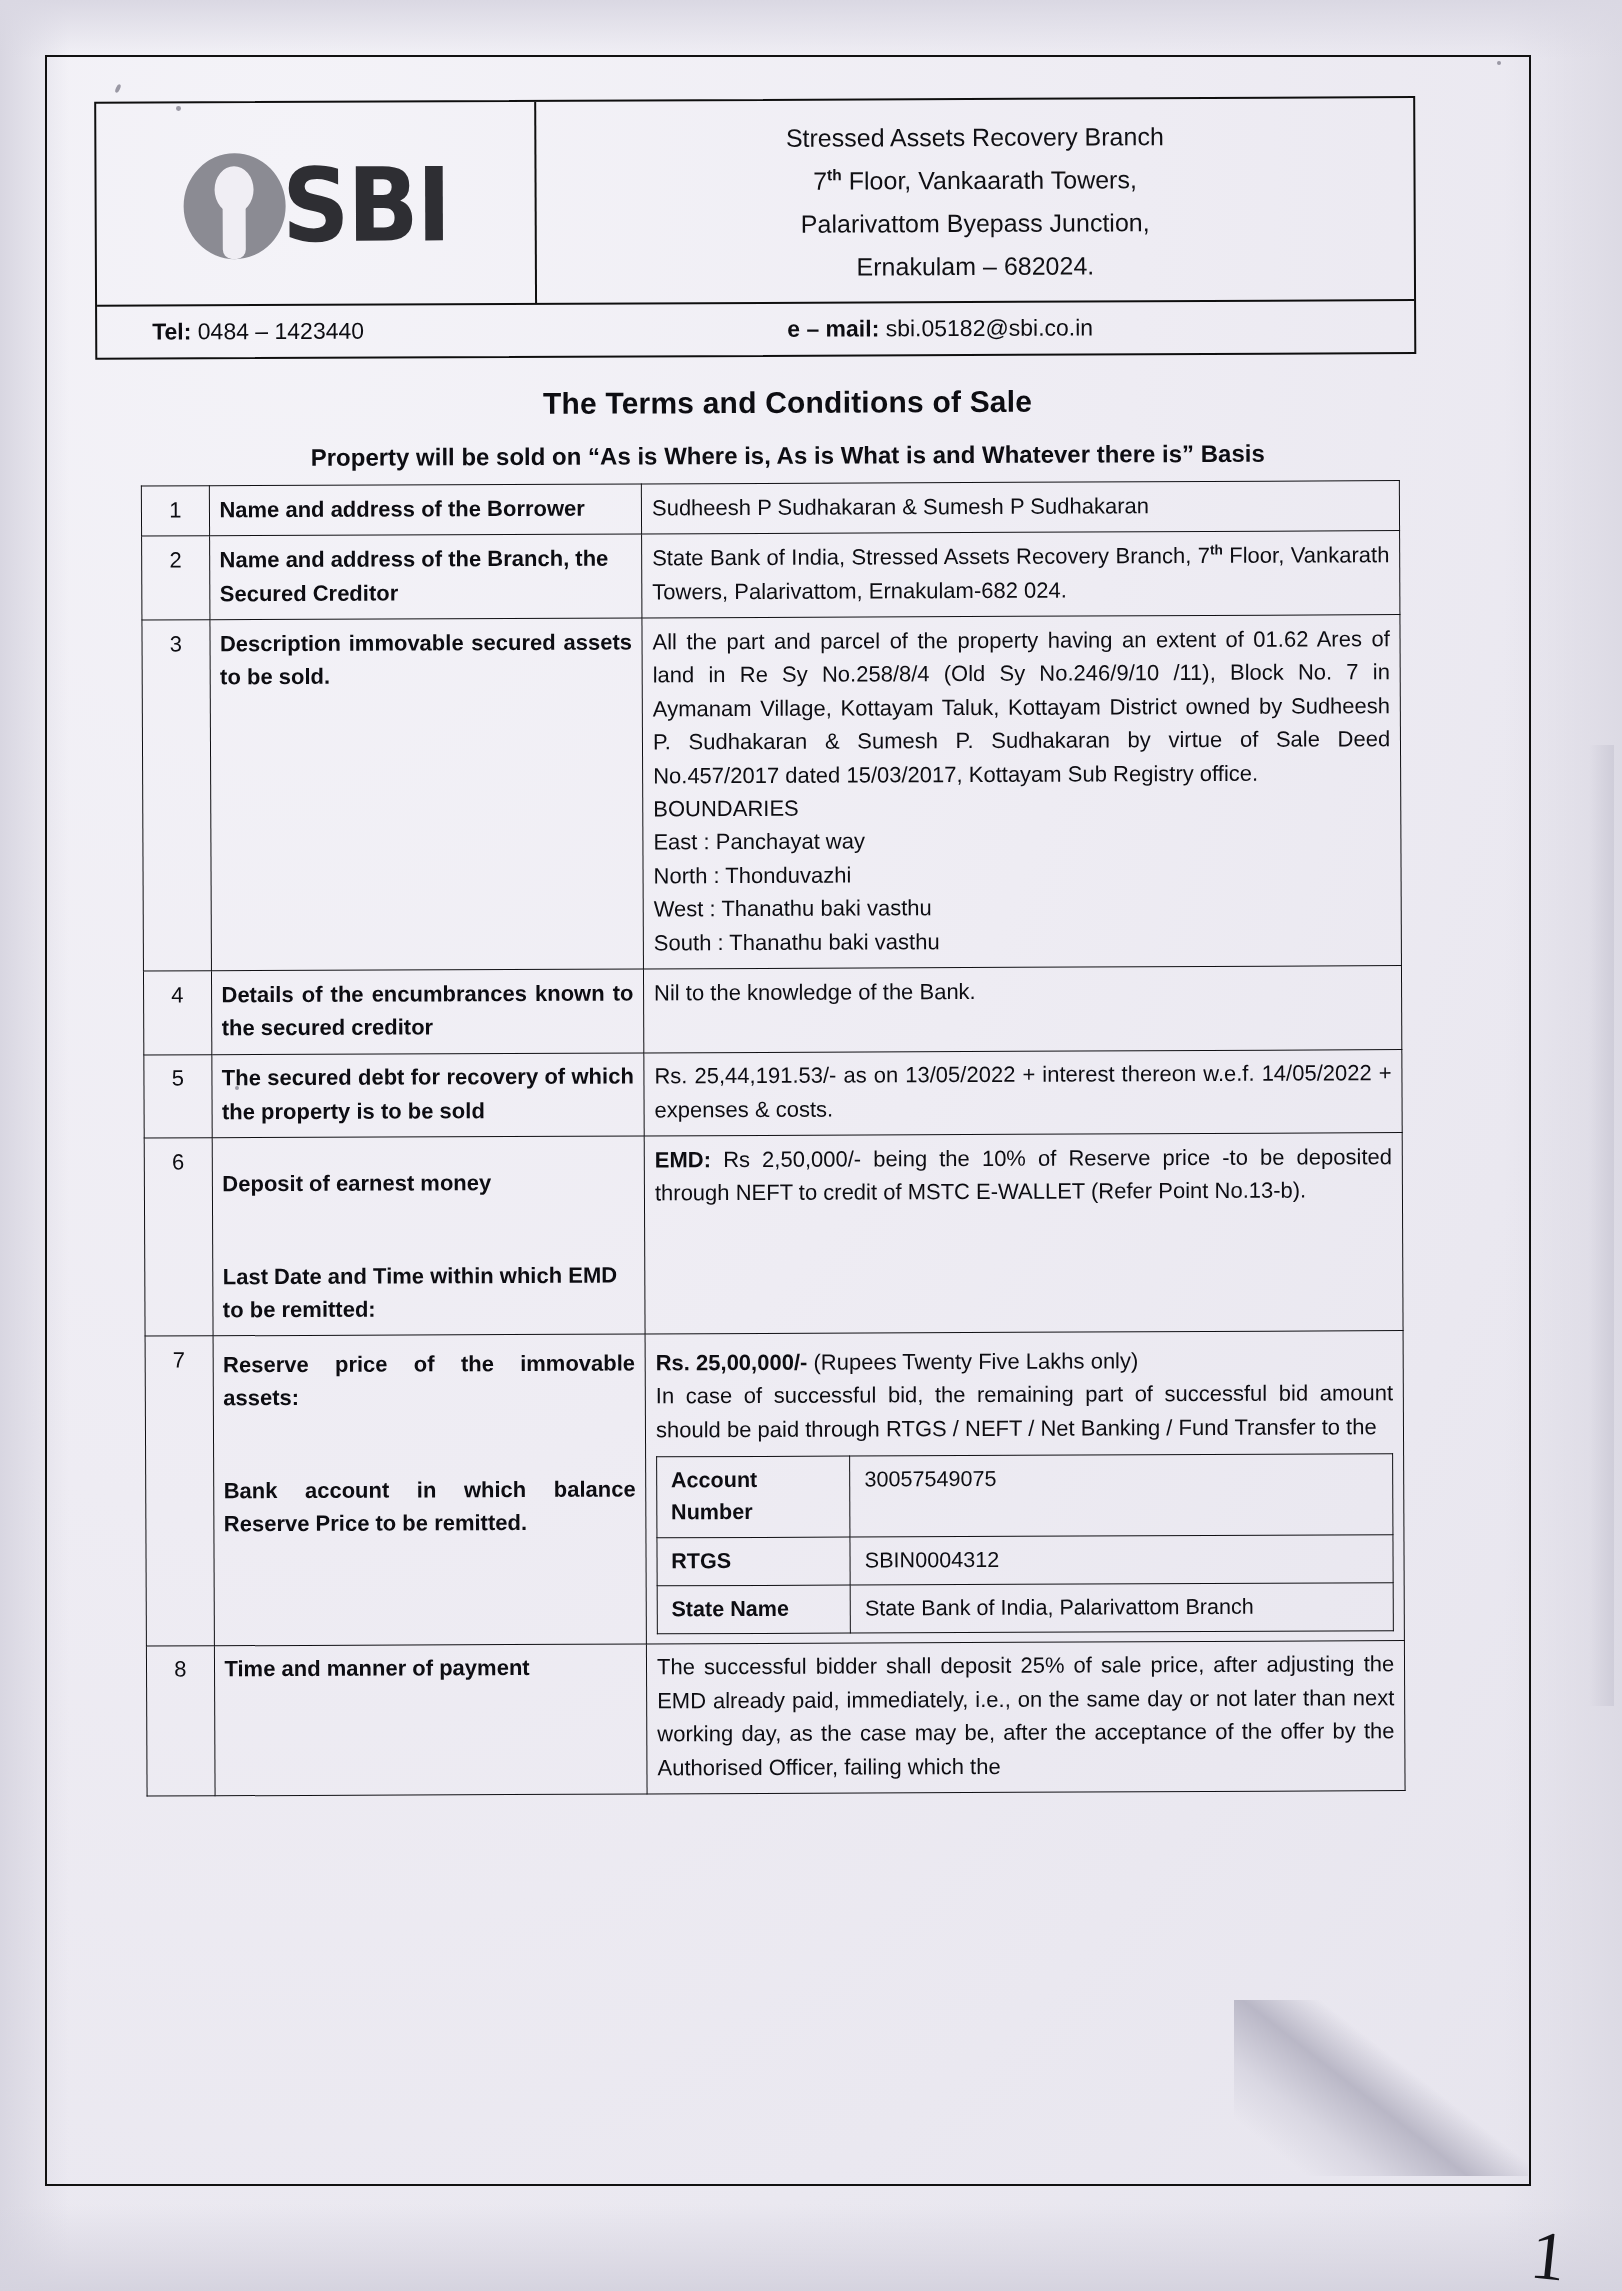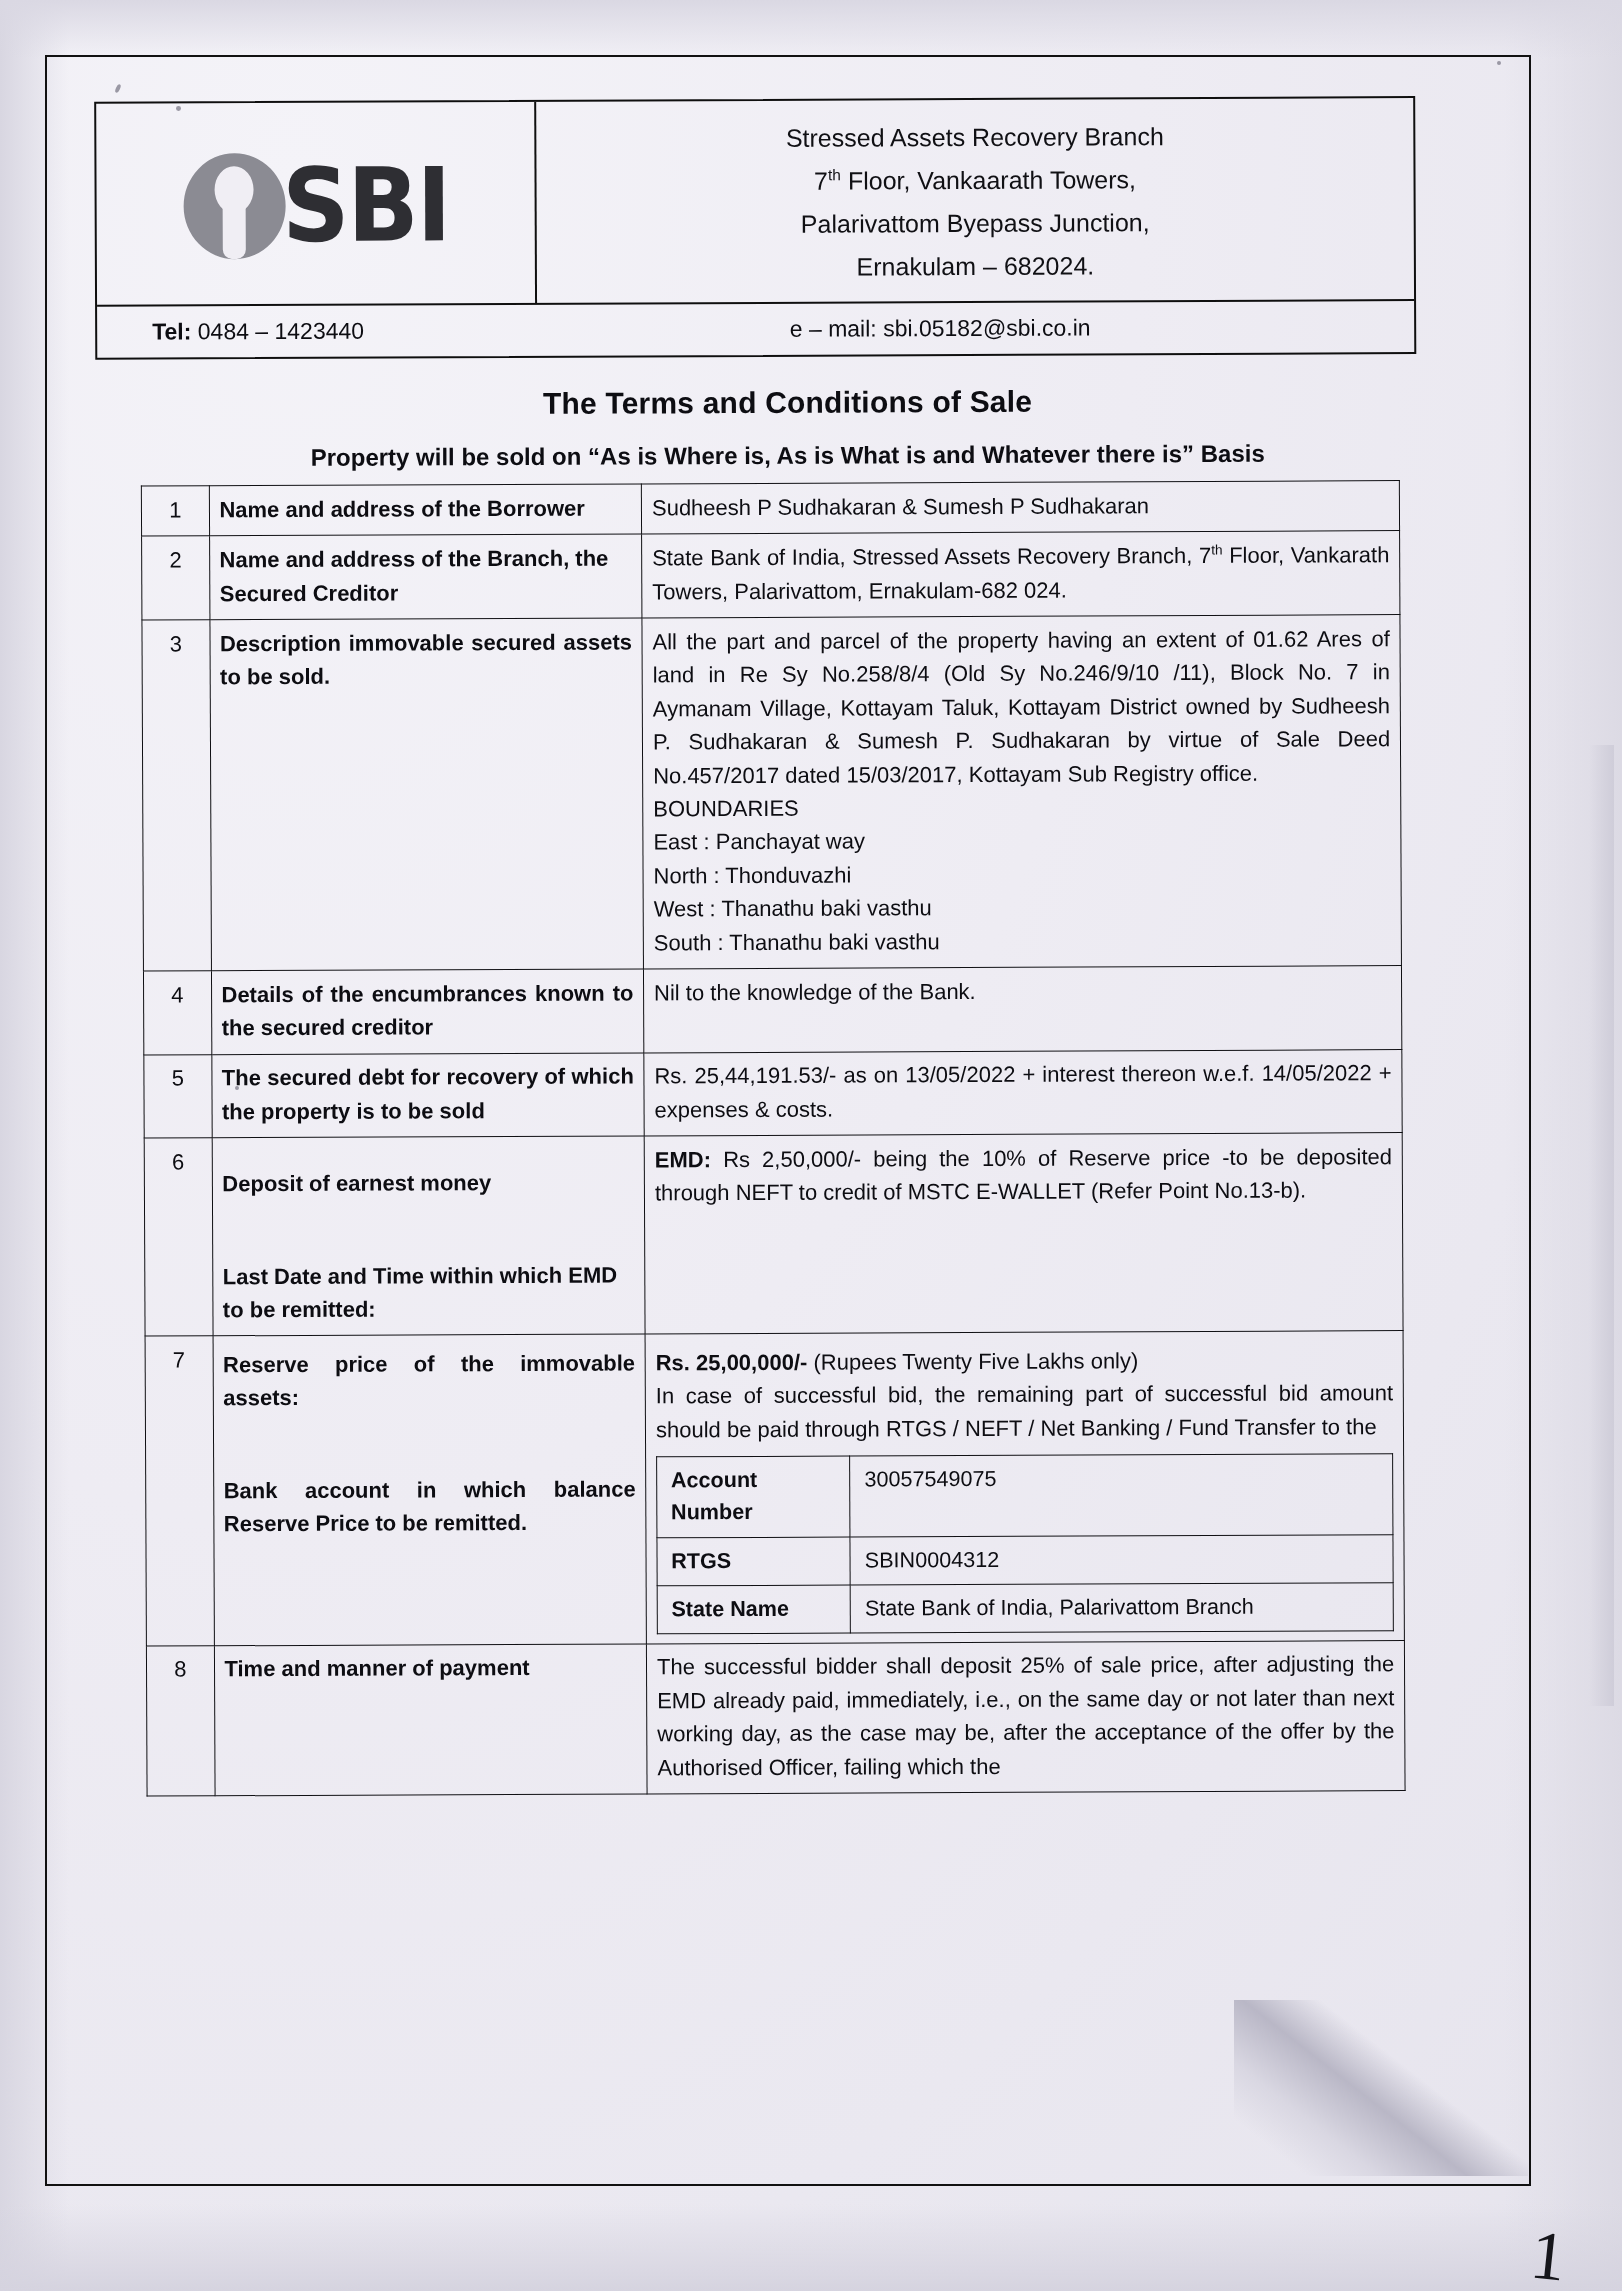--- a/index.html
+++ b/index.html
@@ -113,21 +113,21 @@
     box-sizing:border-box;
   }
   .lh-tel b{font-weight:bold;}
   .lh-mail{
     flex:1;
     padding:11.8px 0 11.8px 0;
     font-size:23px;
     text-align:center;
     padding-right:69px;
   }
-  .lh-mail b{font-weight:normal;}
+  .lh-mail b{font-weight:bold;}
 
   
   .doc-title{
     text-align:center;
     font-size:30px;
     font-weight:bold;
     margin:29px 0 0 0;
     letter-spacing:0.2px;
   }
   .doc-sub{
@@ -163,21 +163,21 @@
     padding-left:13.7px;
     padding-right:7.8px;
   }
   td.val{
     padding-left:15.7px;
     padding-right:9.8px;
   }
   .just{text-align:justify;text-justify:inter-word;}
   .just-label{text-align:justify;text-justify:inter-word;}
   .mid{vertical-align:middle;}
-  sup{font-size:.62em;vertical-align:super;}
+  sup{font-size:.62em;vertical-align:super;font-weight:bold;}
 
   .spacer-lg{display:block;height:59px;}
 
   
   table.bank{
     border-collapse:collapse;
     width:100%;
     margin-top:9.8px;
     table-layout:fixed;
   }

